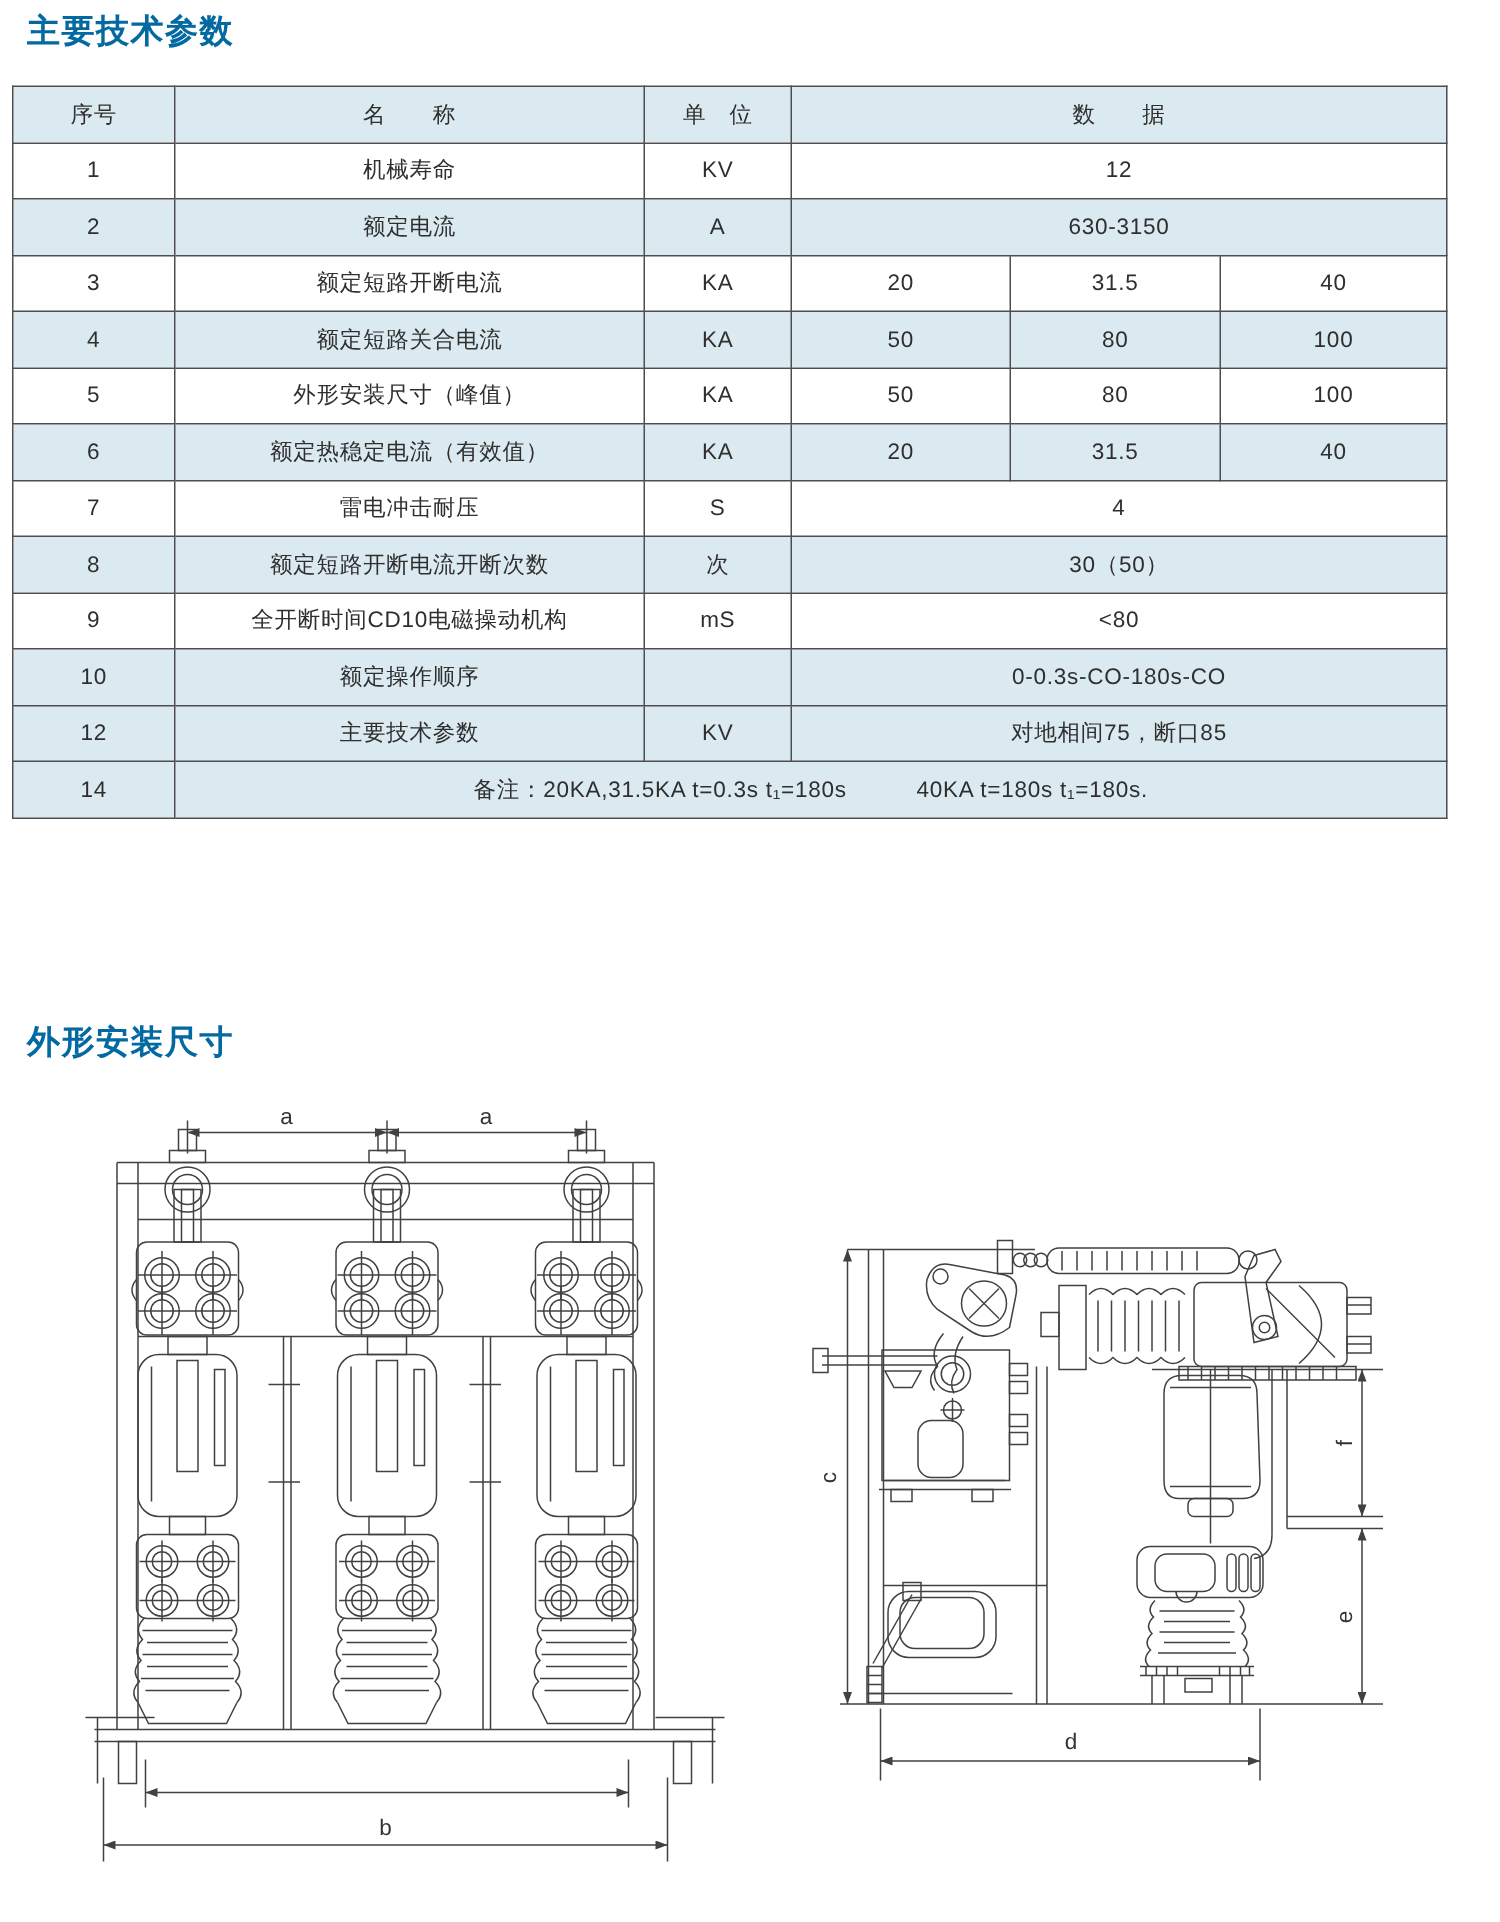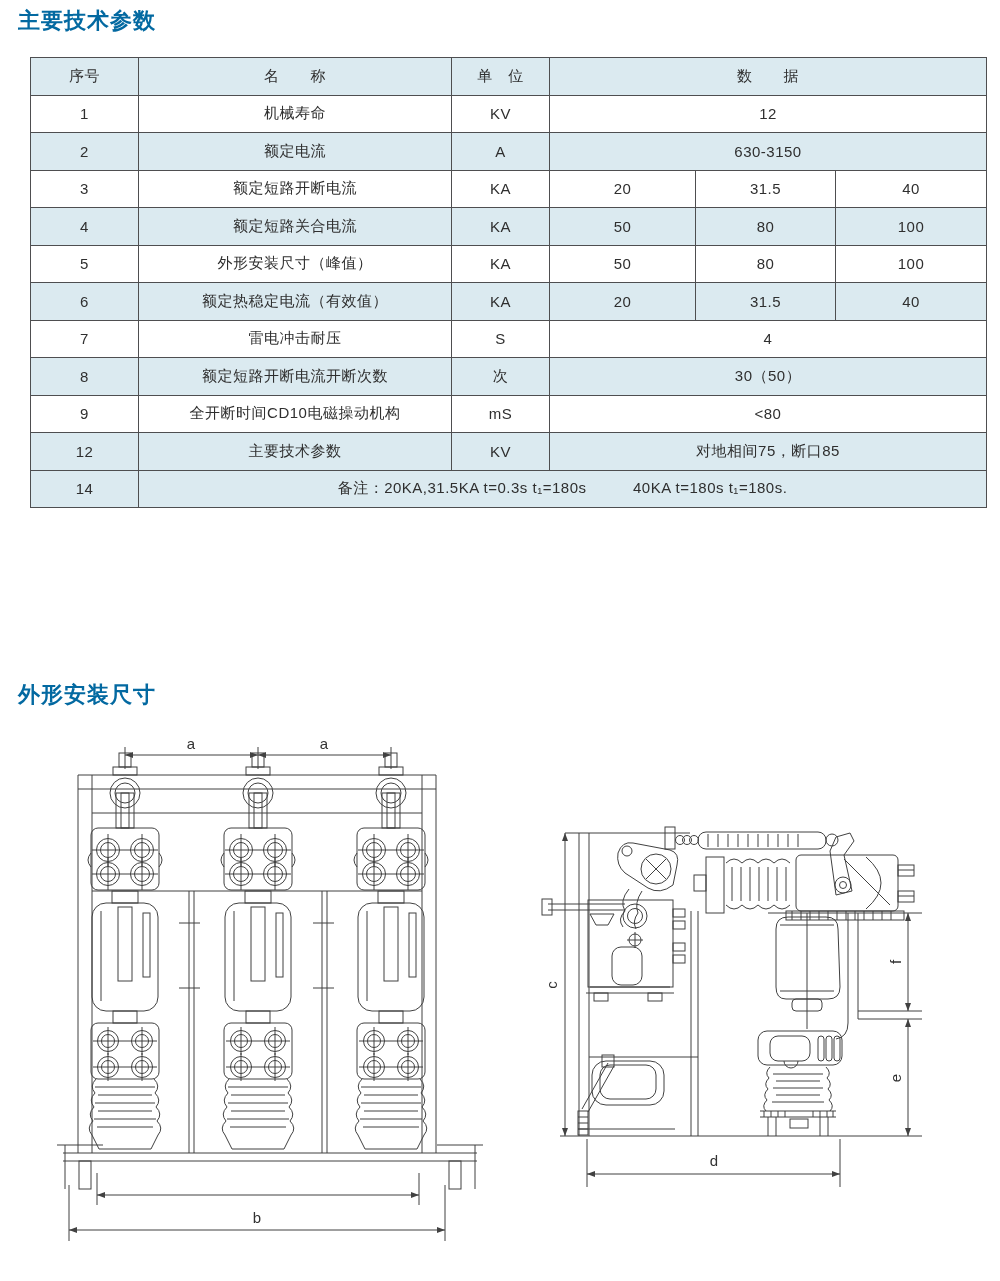--- a/index.html
+++ b/index.html
@@ -1,21 +1,21 @@
 <!DOCTYPE html>
 <html><head>
 <meta charset="utf-8">
 <style>
   html,body{margin:0;padding:0;background:#fff;}
   #page{position:relative;width:1000px;height:1281px;background:#ffffff;
         font-family:"Liberation Sans","DejaVu Sans",sans-serif;color:#2f2f2f;overflow:hidden;}
   .sec-title{position:absolute;left:18px;font-size:22px;font-weight:700;color:#0369a1;letter-spacing:1px;}
   #title1{top:6px;}
   #title2{top:680px;}
-  table.params{position:absolute;left:30px;top:57px;width:956px;border-collapse:collapse;table-layout:fixed;padding-left:16px;}
+  table.params{position:absolute;left:8px;top:57px;width:956px;border-collapse:collapse;table-layout:fixed;padding-left:16px;}
   table.params td, table.params th{
      border:1px solid #4e4e50;height:36.5px;font-size:15px;font-weight:400;
      text-align:center;padding:0;color:#2f2f2f;letter-spacing:.5px;background:#ffffff;}
   table.params thead th{background:#dbeaf0;}
   table.params tr.alt td{background:#dbeaf0;}
   td.c-name, td.c-note{text-align:left;padding-left:22px;}
   svg text{font-family:"Liberation Sans","DejaVu Sans",sans-serif;font-size:15px;fill:#333;}
   .drawing{position:absolute;}
   #front-view{left:55px;top:733px;}
   #side-view{left:530px;top:793px;}
@@ -99,20 +99,26 @@
           <td class="c-no">8</td>
           <td class="c-name">额定短路开断电流开断次数</td>
           <td class="c-unit">次</td>
           <td class="c-data" colspan="3">30（50）</td>
         </tr>
         <tr>
           <td class="c-no">9</td>
           <td class="c-name">全开断时间CD10电磁操动机构</td>
           <td class="c-unit">mS</td>
           <td class="c-data" colspan="3">&lt;80</td>
+        </tr>
+        <tr class="alt">
+          <td class="c-no">10</td>
+          <td class="c-name">额定操作顺序</td>
+          <td class="c-unit"></td>
+          <td class="c-data" colspan="3">0-0.3s-CO-180s-CO</td>
         </tr>
         <tr class="alt">
           <td class="c-no">12</td>
           <td class="c-name">主要技术参数</td>
           <td class="c-unit">KV</td>
           <td class="c-data" colspan="3">对地相间75，断口85</td>
         </tr>
         <tr class="alt">
           <td class="c-no">14</td>
           <td class="c-note" colspan="5">备注：20KA,31.5KA  t=0.3s t₁=180s　　　40KA  t=180s t₁=180s.</td>

